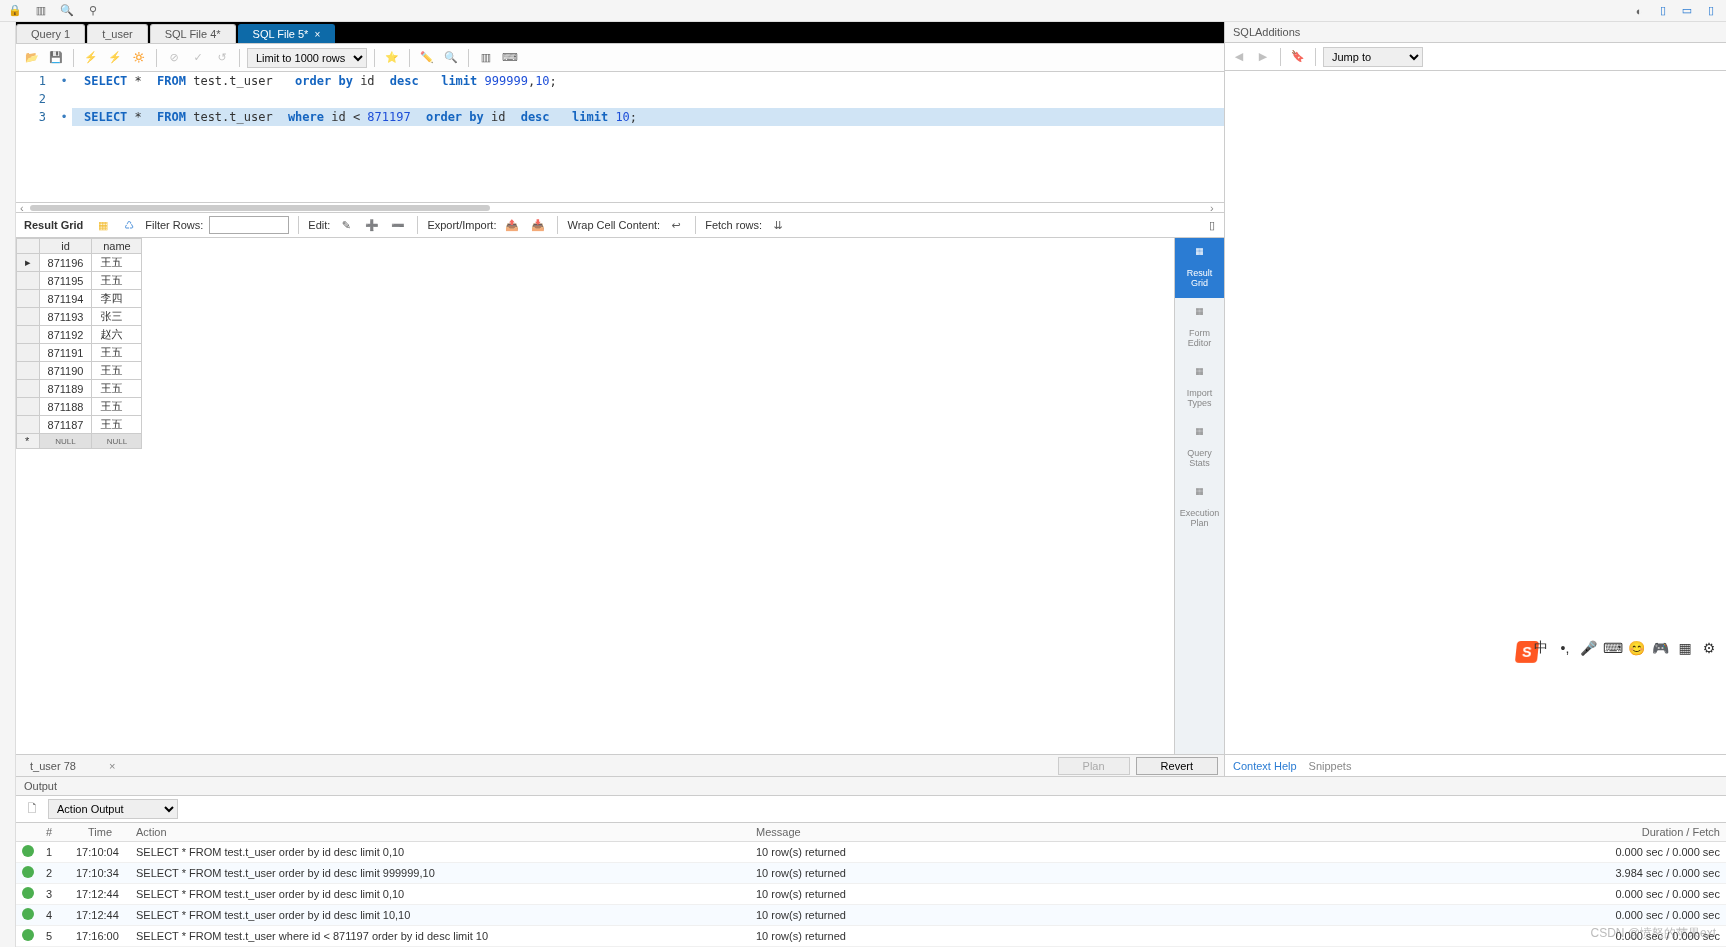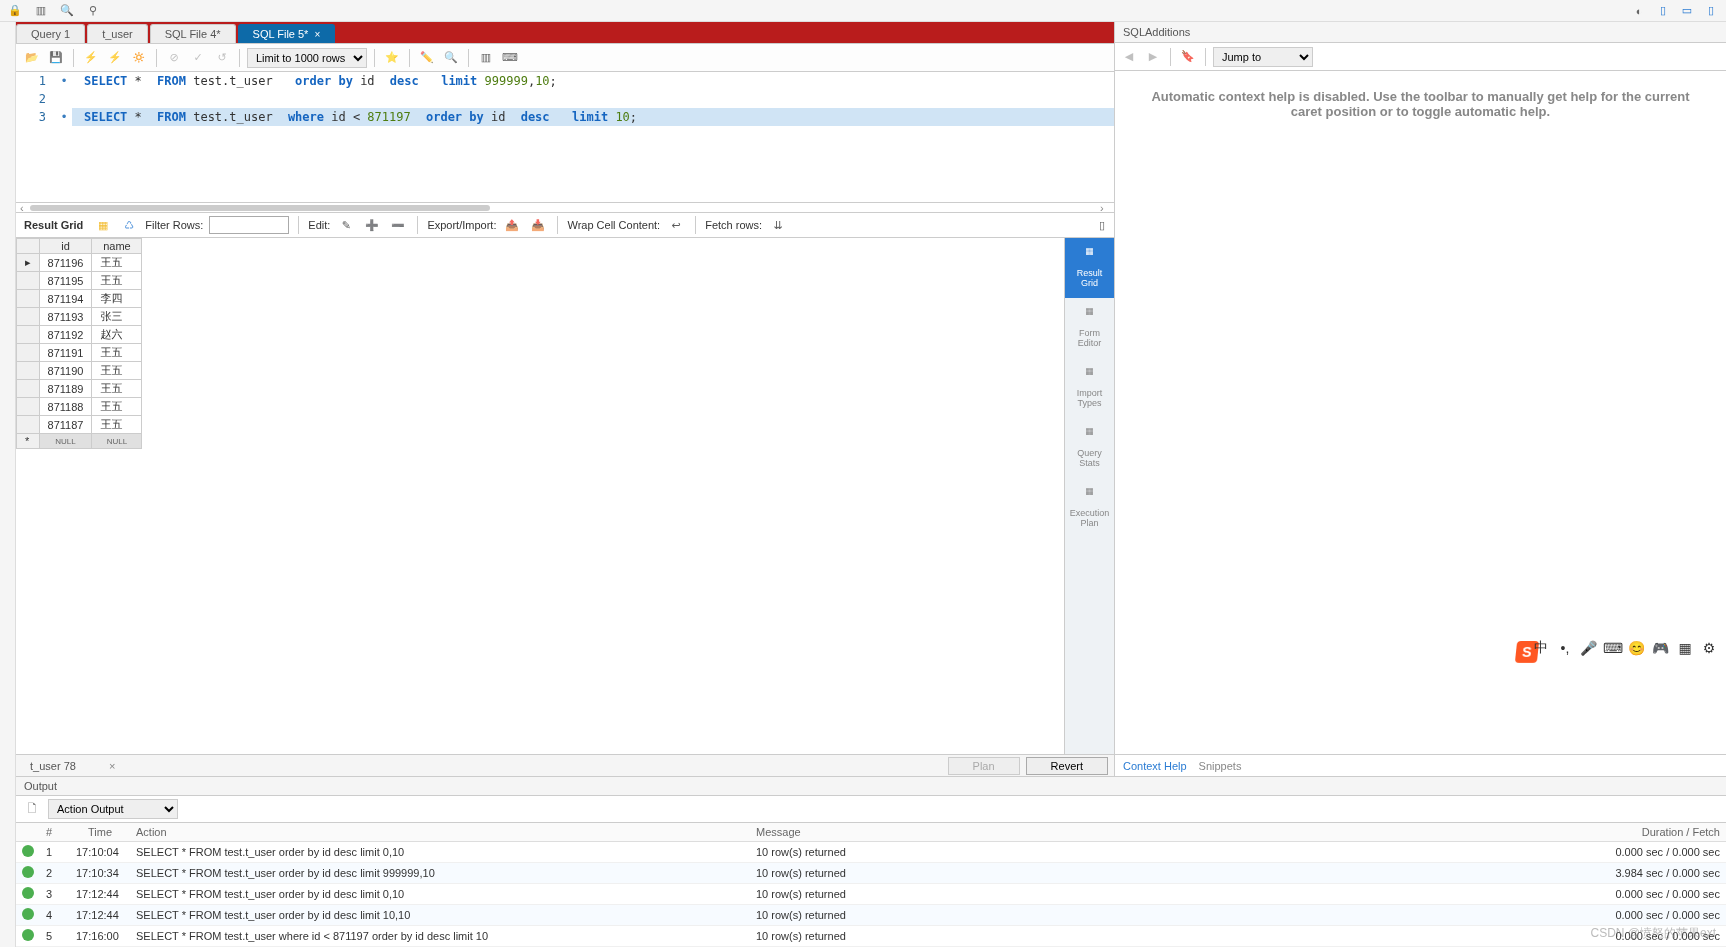--- a/index.html
+++ b/index.html
@@ -6,38 +6,38 @@
 body { font-family: "Segoe UI", Tahoma, sans-serif; font-size: 11px; color: #333; background: #fff; overflow: hidden; width: 1726px; height: 947px; position: relative; }
 
 .top-toolbar { height: 22px; background: #f5f5f5; border-bottom: 1px solid #ddd; display: flex; align-items: center; padding: 0 6px; gap: 8px; }
 .top-toolbar .tb-icon { width: 18px; height: 18px; display: flex; align-items: center; justify-content: center; color: #666; cursor: pointer; }
 .top-toolbar .tb-right { margin-left: auto; display: flex; gap: 6px; }
 
 .main-container { display: flex; height: calc(100% - 22px); }
 .left-gutter { width: 16px; background: #f5f5f5; border-right: 1px solid #ddd; }
 .main-content { flex: 1; display: flex; flex-direction: column; }
 
-.tabs-row { display: flex; background: #b91c1c; border-bottom: 1px solid #ccc; height: 22px; align-items: flex-end; }
+.tabs-row { display: flex; background: #000000; border-bottom: 1px solid #ccc; height: 22px; align-items: flex-end; }
 .tab { padding: 3px 14px; background: #eee; border: 1px solid #ccc; border-bottom: none; margin-right: 2px; cursor: pointer; font-size: 11px; color: #555; border-radius: 3px 3px 0 0; }
 .tab.active { background: #0d6aa8; color: #fff; border-color: #0d6aa8; }
 .tab .close { margin-left: 6px; font-size: 10px; }
 
 .editor-toolbar { display: flex; align-items: center; height: 28px; border-bottom: 1px solid #ccc; padding: 0 6px; gap: 4px; background: #fdfdfd; }
 .tbtn { width: 20px; height: 20px; display: flex; align-items: center; justify-content: center; cursor: pointer; opacity: .8; }
 .tbtn.disabled { opacity: .3; }
 .sep { width: 1px; height: 18px; background: #ccc; margin: 0 3px; }
 .limit-select { font-size: 11px; height: 20px; padding: 0 4px; border: 1px solid #ccc; width: 120px; }
 
 .editor { font-family: Consolas, Monaco, monospace; font-size: 12px; height: 130px; overflow: auto; position: relative; }
 .editor-line { display: flex; height: 18px; line-height: 18px; white-space: pre; }
 .editor-line .ln { width: 40px; text-align: right; color: #2b6ca3; padding-right: 10px; user-select: none; }
 .editor-line .bp { width: 16px; text-align: center; color: #3a7ec0; }
 .editor-line .code { flex: 1; padding-left: 4px; }
 .kw { color: #1565c0; font-weight: bold; margin-left: 8px; }
-.num { color: #4d7c0f; }
+.num { color: #1d4ed8; }
 .sel-line { background: #d0e4f5; }
 
 .editor-scroll { height: 10px; border-top: 1px solid #ccc; display: flex; padding: 0 4px; align-items: center; }
 .editor-scroll .thumb { height: 6px; width: 460px; background: #ccc; border-radius: 3px; }
 .editor-scroll .arrow { width: 10px; color: #888; }
 
 .result-toolbar { display: flex; align-items: center; height: 26px; border-top: 1px solid #ccc; border-bottom: 1px solid #ccc; padding: 0 4px; gap: 6px; font-size: 11px; }
 .result-toolbar .label { font-weight: bold; padding: 0 4px; }
 .filter-input { border: 1px solid #aaa; height: 18px; width: 80px; }
 
@@ -55,21 +55,21 @@
 .side-tab-icon { width: 20px; height: 20px; }
 
 .toggle-pin { width: 16px; height: 20px; margin-left: auto; }
 
 .footer-tabs { display: flex; background: #f5f5f5; border-top: 1px solid #ccc; height: 22px; align-items: center; padding: 0 6px; gap: 17px; }
 .footer-tab { padding: 2px 8px; font-size: 11px; color: #555; cursor: pointer; }
 .footer-tab.close { color: #888; }
 .footer-btn { border: 1px solid #aaa; padding: 2px 24px; background: #eee; cursor: pointer; font-size: 11px; }
 .footer-btn.disabled { color: #aaa; border-color: #ccc; }
 
-.right-panel { width: 612px; border-left: 1px solid #ccc; display: flex; flex-direction: column; }
+.right-panel { width: 502px; border-left: 1px solid #ccc; display: flex; flex-direction: column; }
 .rp-title { padding: 4px 8px; background: #f5f5f5; border-bottom: 1px solid #ccc; font-size: 11px; color: #555; }
 .rp-toolbar { display: flex; align-items: center; gap: 4px; padding: 4px; border-bottom: 1px solid #ccc; height: 28px; }
 .rp-select { border: 1px solid #ccc; height: 20px; font-size: 11px; flex: 1; max-width: 100px; padding: 0 4px; }
 .rp-help { padding: 18px 30px; color: #888; text-align: center; font-weight: bold; font-size: 13px; }
 .rp-footer-tabs { display: flex; border-top: 1px solid #ccc; height: 22px; align-items: center; padding: 0 8px; gap: 12px; margin-top: auto; }
 .rp-ftab { font-size: 11px; color: #2b7cd3; cursor: pointer; }
 .rp-ftab.inactive { color: #888; }
 
 .output-section { border-top: 1px solid #ccc; }
 .output-title { padding: 3px 8px; background: #f5f5f5; border-bottom: 1px solid #ccc; font-size: 11px; color: #555; }
@@ -289,21 +289,20 @@
     <div class="right-panel">
       <div class="rp-title">SQLAdditions</div>
       <div class="rp-toolbar">
         <span class="tbtn disabled">◀</span>
         <span class="tbtn disabled">▶</span>
         <span class="sep"></span>
         <span class="tbtn">🔖</span>
         <span class="sep"></span>
         <select class="rp-select"><option>Jump to</option></select>
       </div>
-      <div class="rp-help">Automatic context help is disabled. Use the toolbar to manually get help for the current caret position or to toggle automatic help.</div>
       <div class="rp-footer-tabs">
         <span class="rp-ftab">Context Help</span>
         <span class="rp-ftab inactive">Snippets</span>
       </div>
     </div>
     </div>
 
     <div class="output-section">
       <div class="output-title">Output</div>
       <div class="output-controls">

